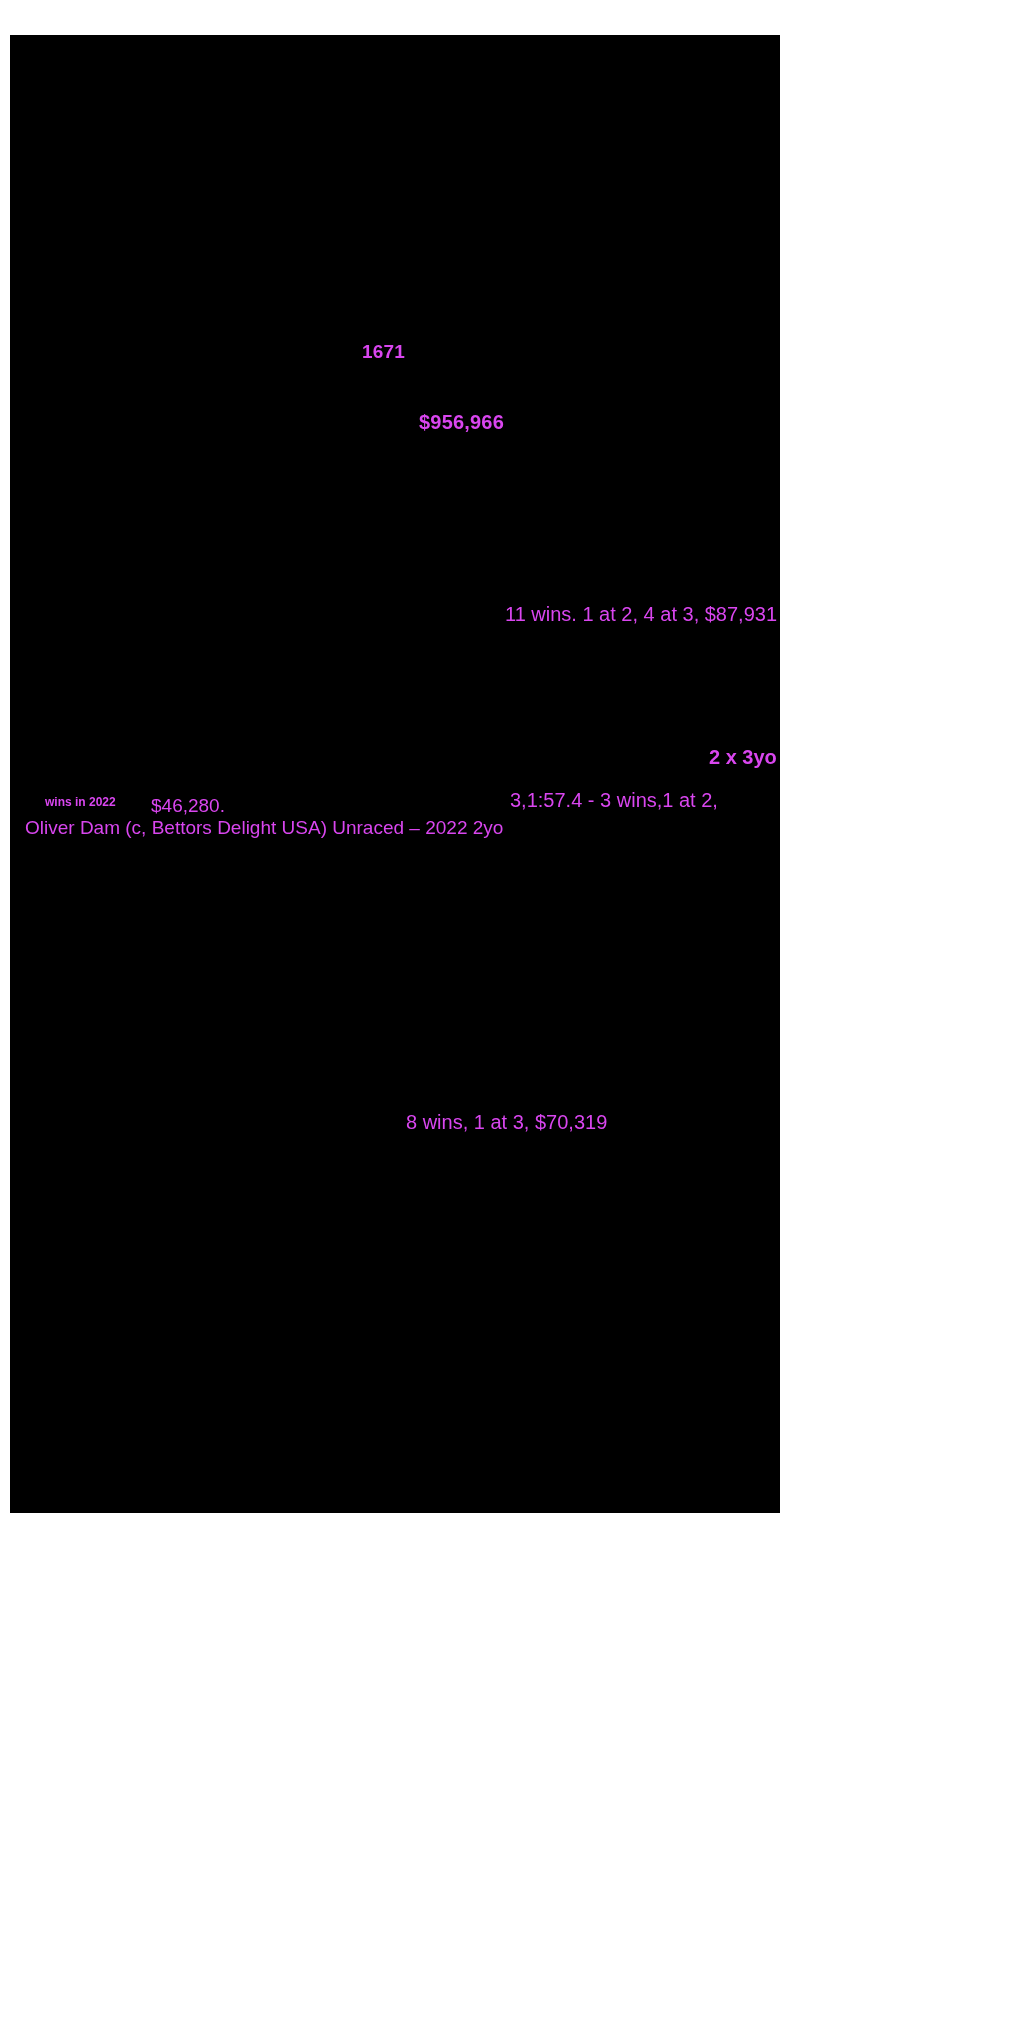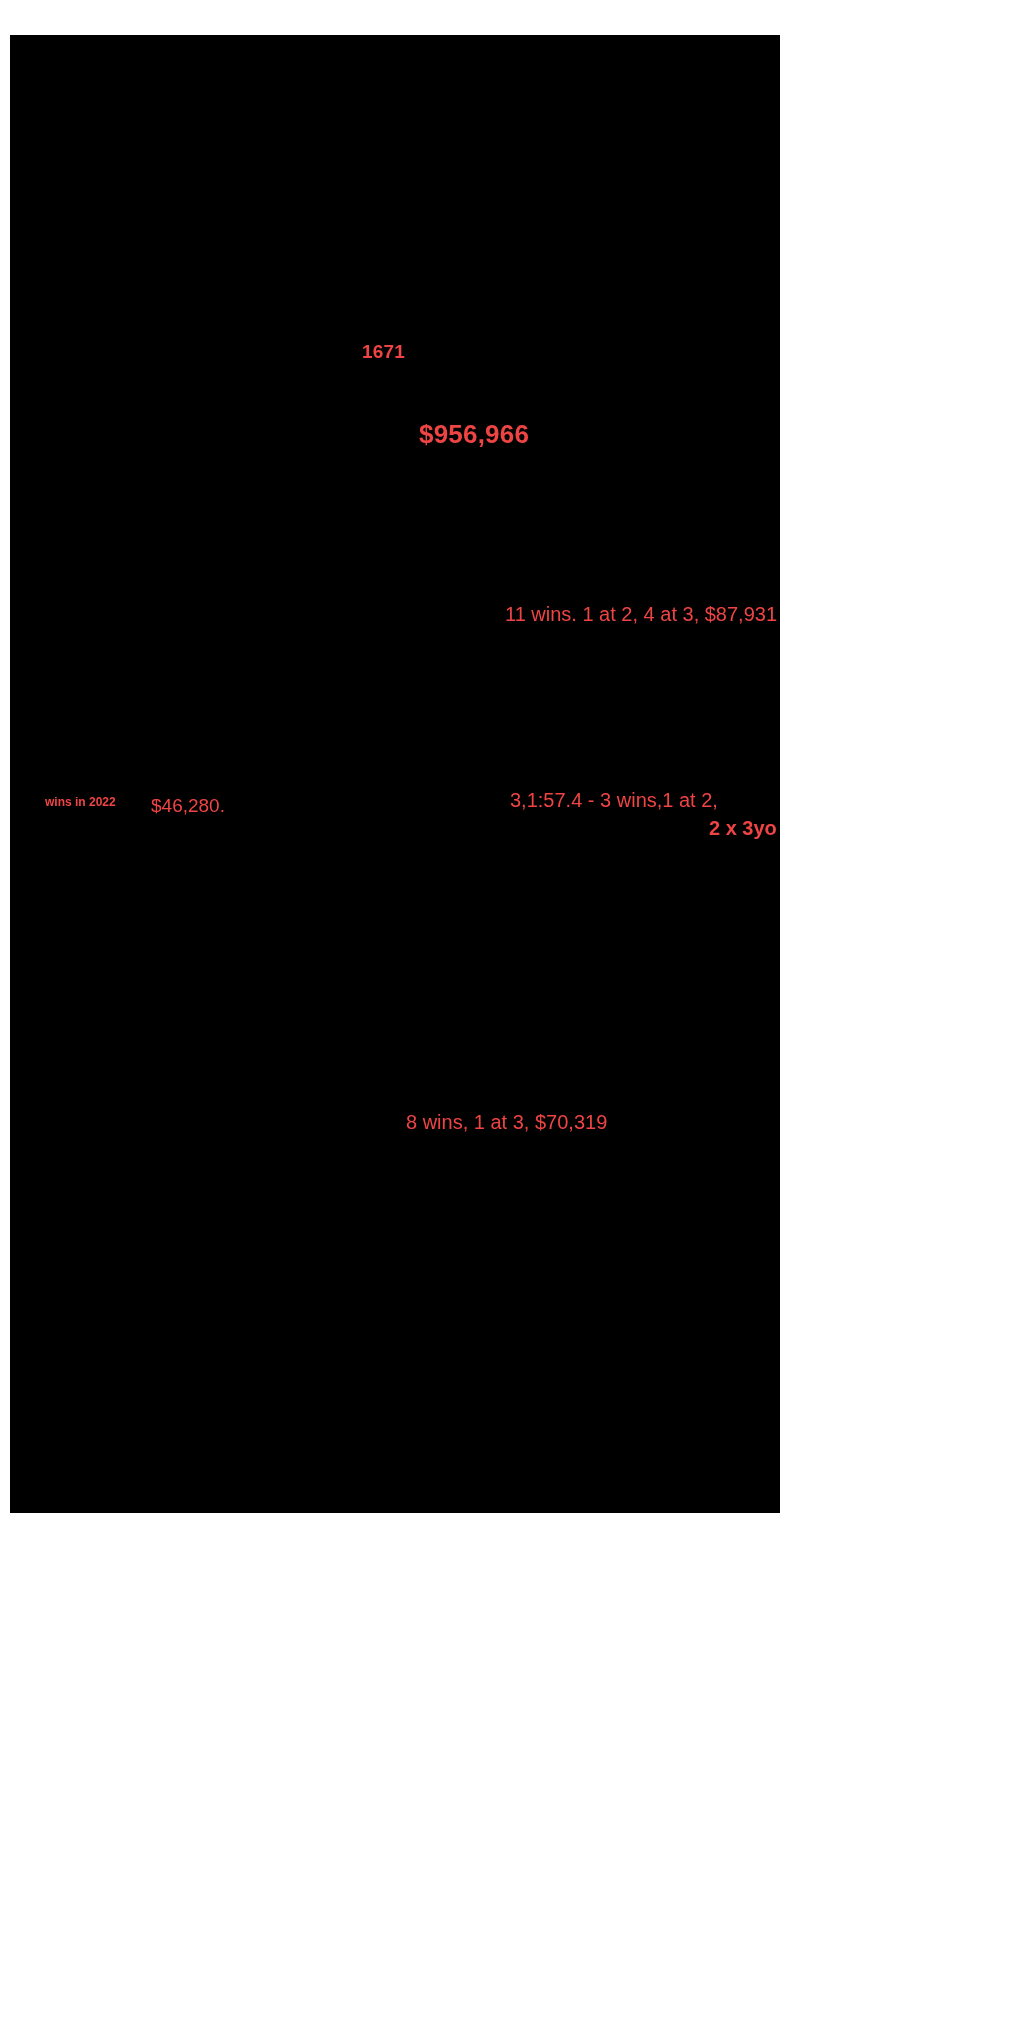--- a/index.html
+++ b/index.html
@@ -26,32 +26,32 @@
     position: absolute;
     left: 10px;
     top: 35px;
     width: 770px;
     height: 1478px;
     background: #000000;
     overflow: hidden;
   }
   .txt {
     position: absolute;
-    color: #ef4444;
+    color: #d946ef;
     white-space: nowrap;
     line-height: 1;
   }
   .b { font-weight: bold; }
 
   
   #frag-1671     { left: 352px; top: 307px;  font-size: 19px; letter-spacing: 0.2px; }
-  #frag-earnings { left: 409px; top: 386px;  font-size: 26px; letter-spacing: 0.2px; }
+  #frag-earnings { left: 409px; top: 377px;  font-size: 20px; letter-spacing: 0.2px; }
   #frag-wins11   { left: 495px; top: 569px;  font-size: 20px; }
   #frag-time     { left: 500px; top: 740px;  font-size: 20px; margin-top: 15px; }
-  #frag-3yo      { left: 699px; top: 783px;  font-size: 20px; }
+  #frag-3yo      { left: 699px; top: 712px;  font-size: 20px; }
   #frag-wins2022 { left: 35px;  top: 761px;  font-size: 12px; }
   #frag-amount   { left: 141px; top: 761px;  font-size: 19px; }
   #frag-oliver   { left: 15px;  top: 783px;  font-size: 19px; }
   #frag-wins8    { left: 396px; top: 1077px; font-size: 20px; }
 </style>
 </head>
 <body>
 
 <div id="page">
   <div class="page-canvas">
@@ -63,17 +63,18 @@
     <span class="txt" id="frag-wins11">11 wins. 1 at 2, 4 at 3, $87,931</span>
 
     <span class="txt" id="frag-time">3,1:57.4 - 3  wins,1  at  2,</span>
 
     <span class="txt b" id="frag-3yo">2 x 3yo</span>
 
     <span class="txt b" id="frag-wins2022">wins in 2022</span>
 
     <span class="txt" id="frag-amount">$46,280.</span>
 
+    <span class="txt" id="frag-oliver">Oliver Dam (c, Bettors Delight USA) Unraced – 2022 2yo</span>
 
     <span class="txt" id="frag-wins8">8 wins, 1 at 3, $70,319</span>
 
   </div>
 </div>
 
 </body></html>

